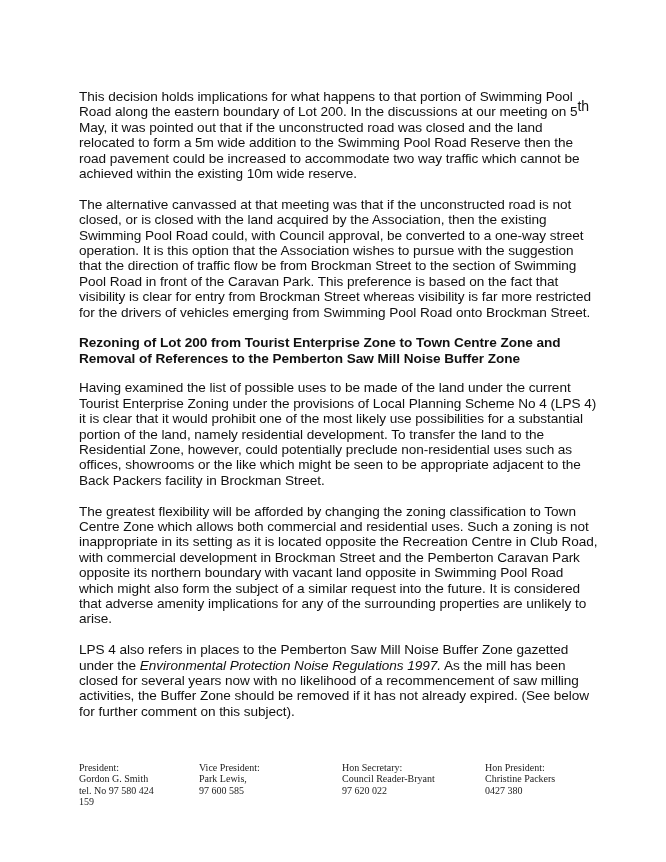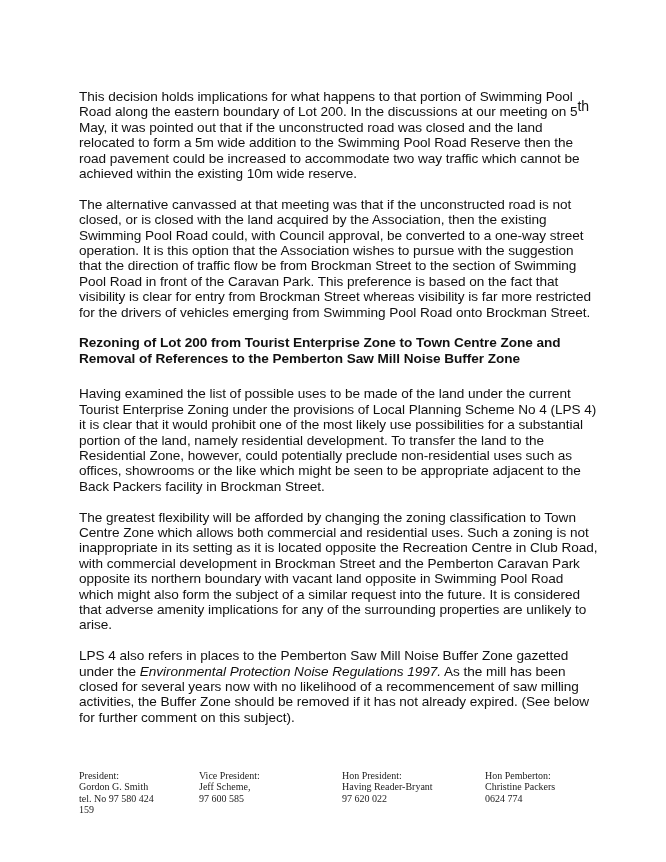--- a/index.html
+++ b/index.html
@@ -21,21 +21,21 @@
       width: 520px;
       font-family: "Liberation Sans", sans-serif;
       font-size: 13.6px;
       line-height: 15.4px;
       letter-spacing: -0.05px;
     }
     .para {
       margin: 0 0 15.4px 0;
     }
     .heading {
-      margin: 0 0 20px 0;
+      margin: 0 0 14px 0;
       font-weight: bold;
     }
     sup {
       font-size: 14px;
       line-height: 0;
       vertical-align: 5px;
     }
     em { font-style: italic; }
     .footer {
       position: absolute;
@@ -43,21 +43,20 @@
       left: 0;
       width: 666px;
       font-family: "Liberation Serif", serif;
       font-size: 10px;
       line-height: 11.4px;
       color: #222222;
     }
     .footer-col {
       position: absolute;
       top: 0;
-      margin-top: 8px;
     }
     .footer-col div { white-space: nowrap; }
     .col-0 { left: 79px; }
     .col-1 { left: 199px; }
     .col-2 { left: 342px; }
     .col-3 { left: 485px; }
   </style>
 </head>
 <body>
 
@@ -76,26 +75,26 @@
 
 <div class="footer">
   <div class="footer-col col-0">
     <div>President:</div>
     <div>Gordon G. Smith</div>
     <div>tel. No 97 580 424</div>
     <div>159</div>
   </div>
   <div class="footer-col col-1">
     <div>Vice President:</div>
-    <div>Jeff Scheme,</div>
+    <div>Park Lewis,</div>
     <div>97 600 585</div>
   </div>
   <div class="footer-col col-2">
-    <div>Hon President:</div>
-    <div>Having Reader-Bryant</div>
+    <div>Hon Secretary:</div>
+    <div>Council Reader-Bryant</div>
     <div>97 620 022</div>
   </div>
   <div class="footer-col col-3">
-    <div>Hon Pemberton:</div>
+    <div>Hon President:</div>
     <div>Christine Packers</div>
-    <div>0624 774</div>
+    <div>0427 380</div>
   </div>
 </div>
 
 </body></html>

